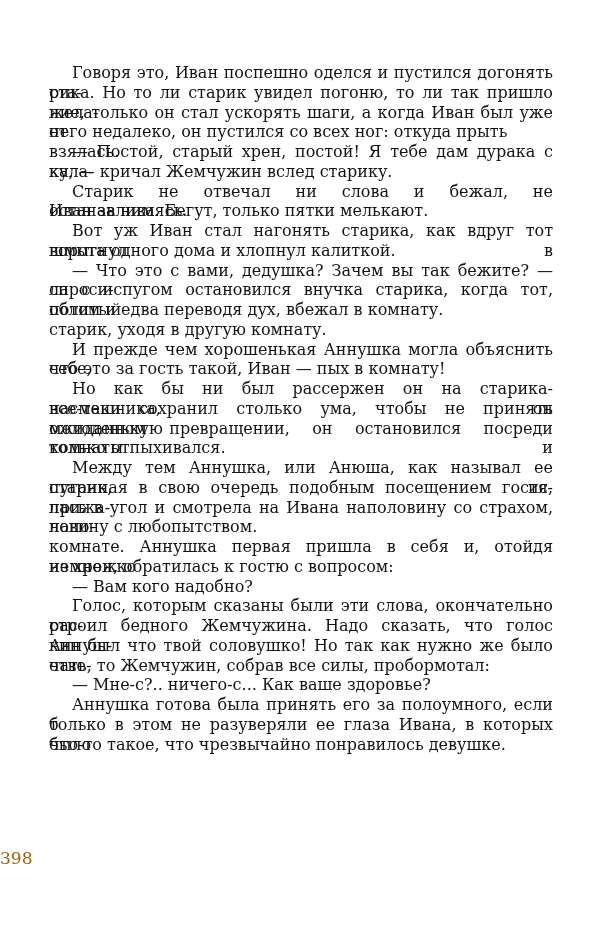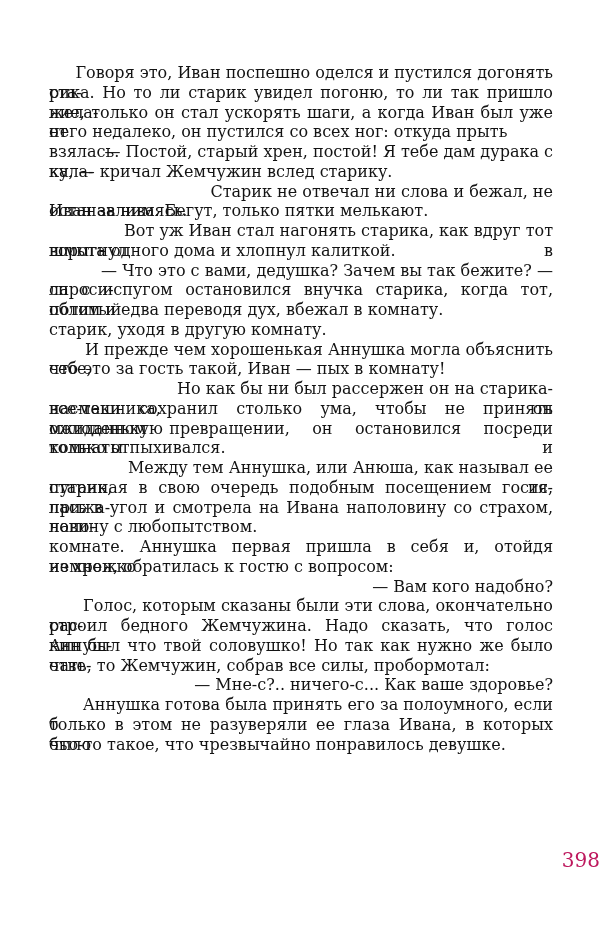--- a/index.html
+++ b/index.html
@@ -34,30 +34,29 @@
     color: #131313;
     white-space: normal;
     text-align: left;
   }
   .line.j {
     text-align: justify;
     text-align-last: justify;
   }
   .line.i {
     text-indent: 23px;
-    text-align: right;
   }
   .page-number {
     position: absolute;
     top: 848px;
     left: 0;
     width: 100%;
-    text-align: right;
-    font-size: 20px;
-    color: #be185d;
+    text-align: left;
+    font-size: 17px;
+    color: #a16207;
   }
 </style>
 </head>
 <body>
 
 <div class="book-page">
   <div class="text-block" id="text-block">
       <div class="line i j">Говоря это, Иван поспешно оделся и пустился догонять ста-</div>
       <div class="line j">рика. Но то ли старик увидел погоню, то ли так пришло жела-</div>
       <div class="line j">ние, только он стал ускорять шаги, а когда Иван был уже от</div>

